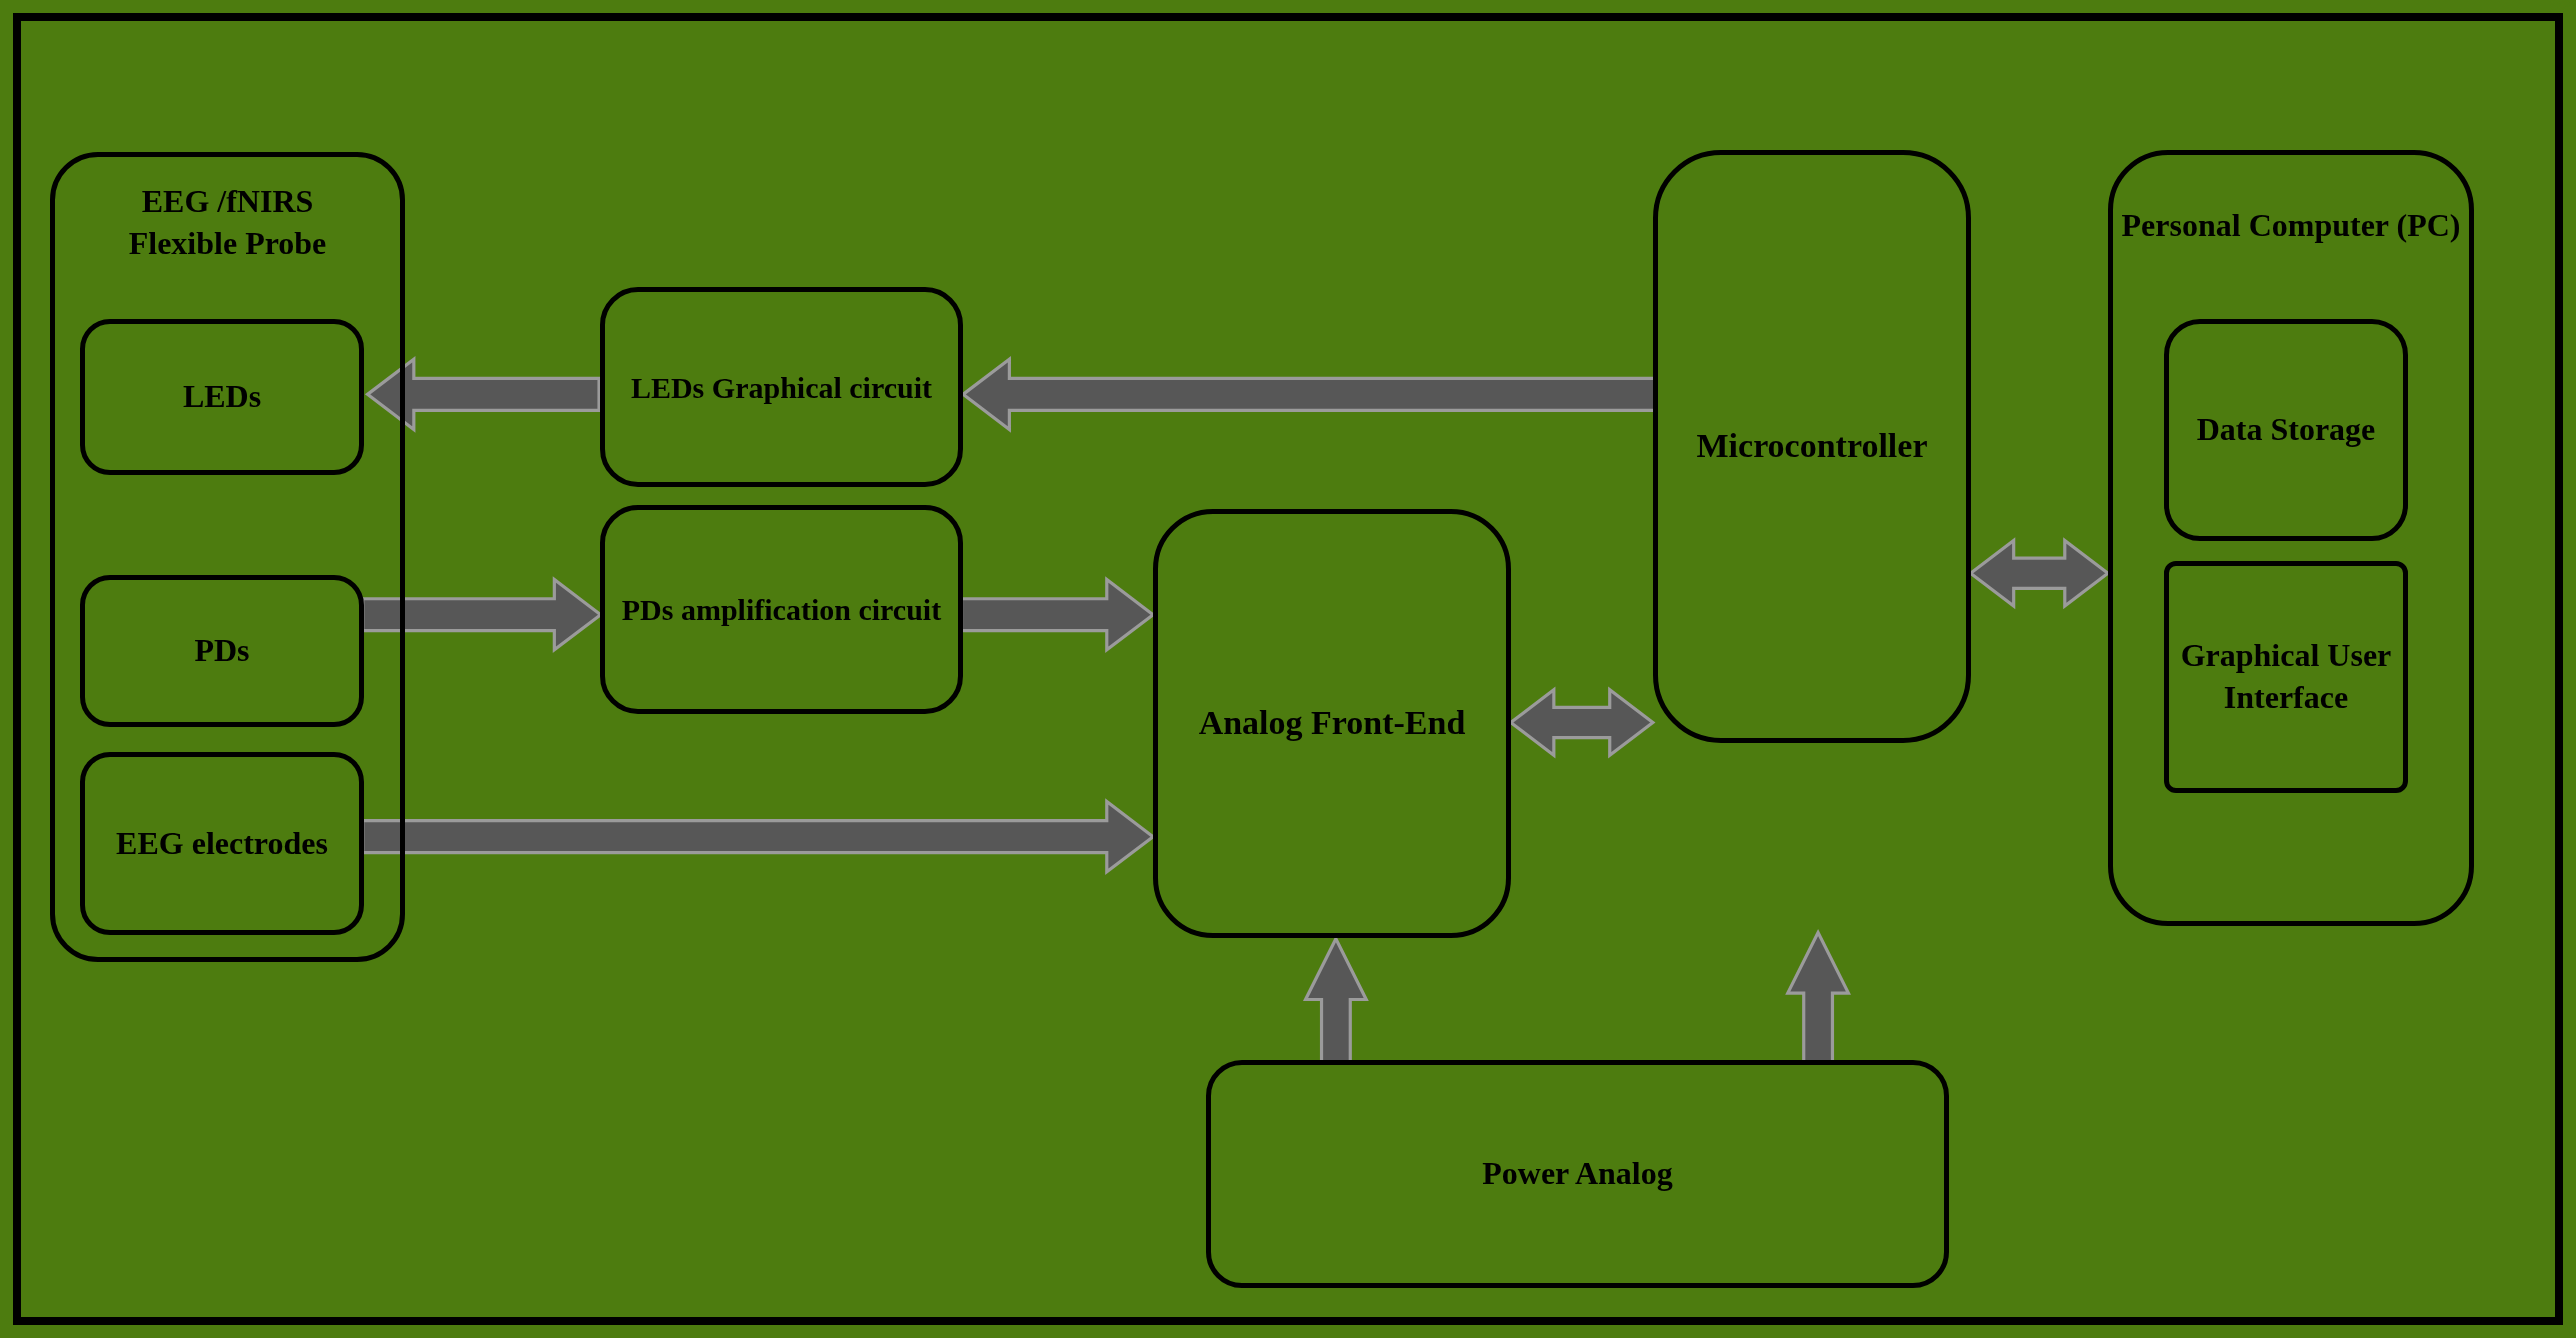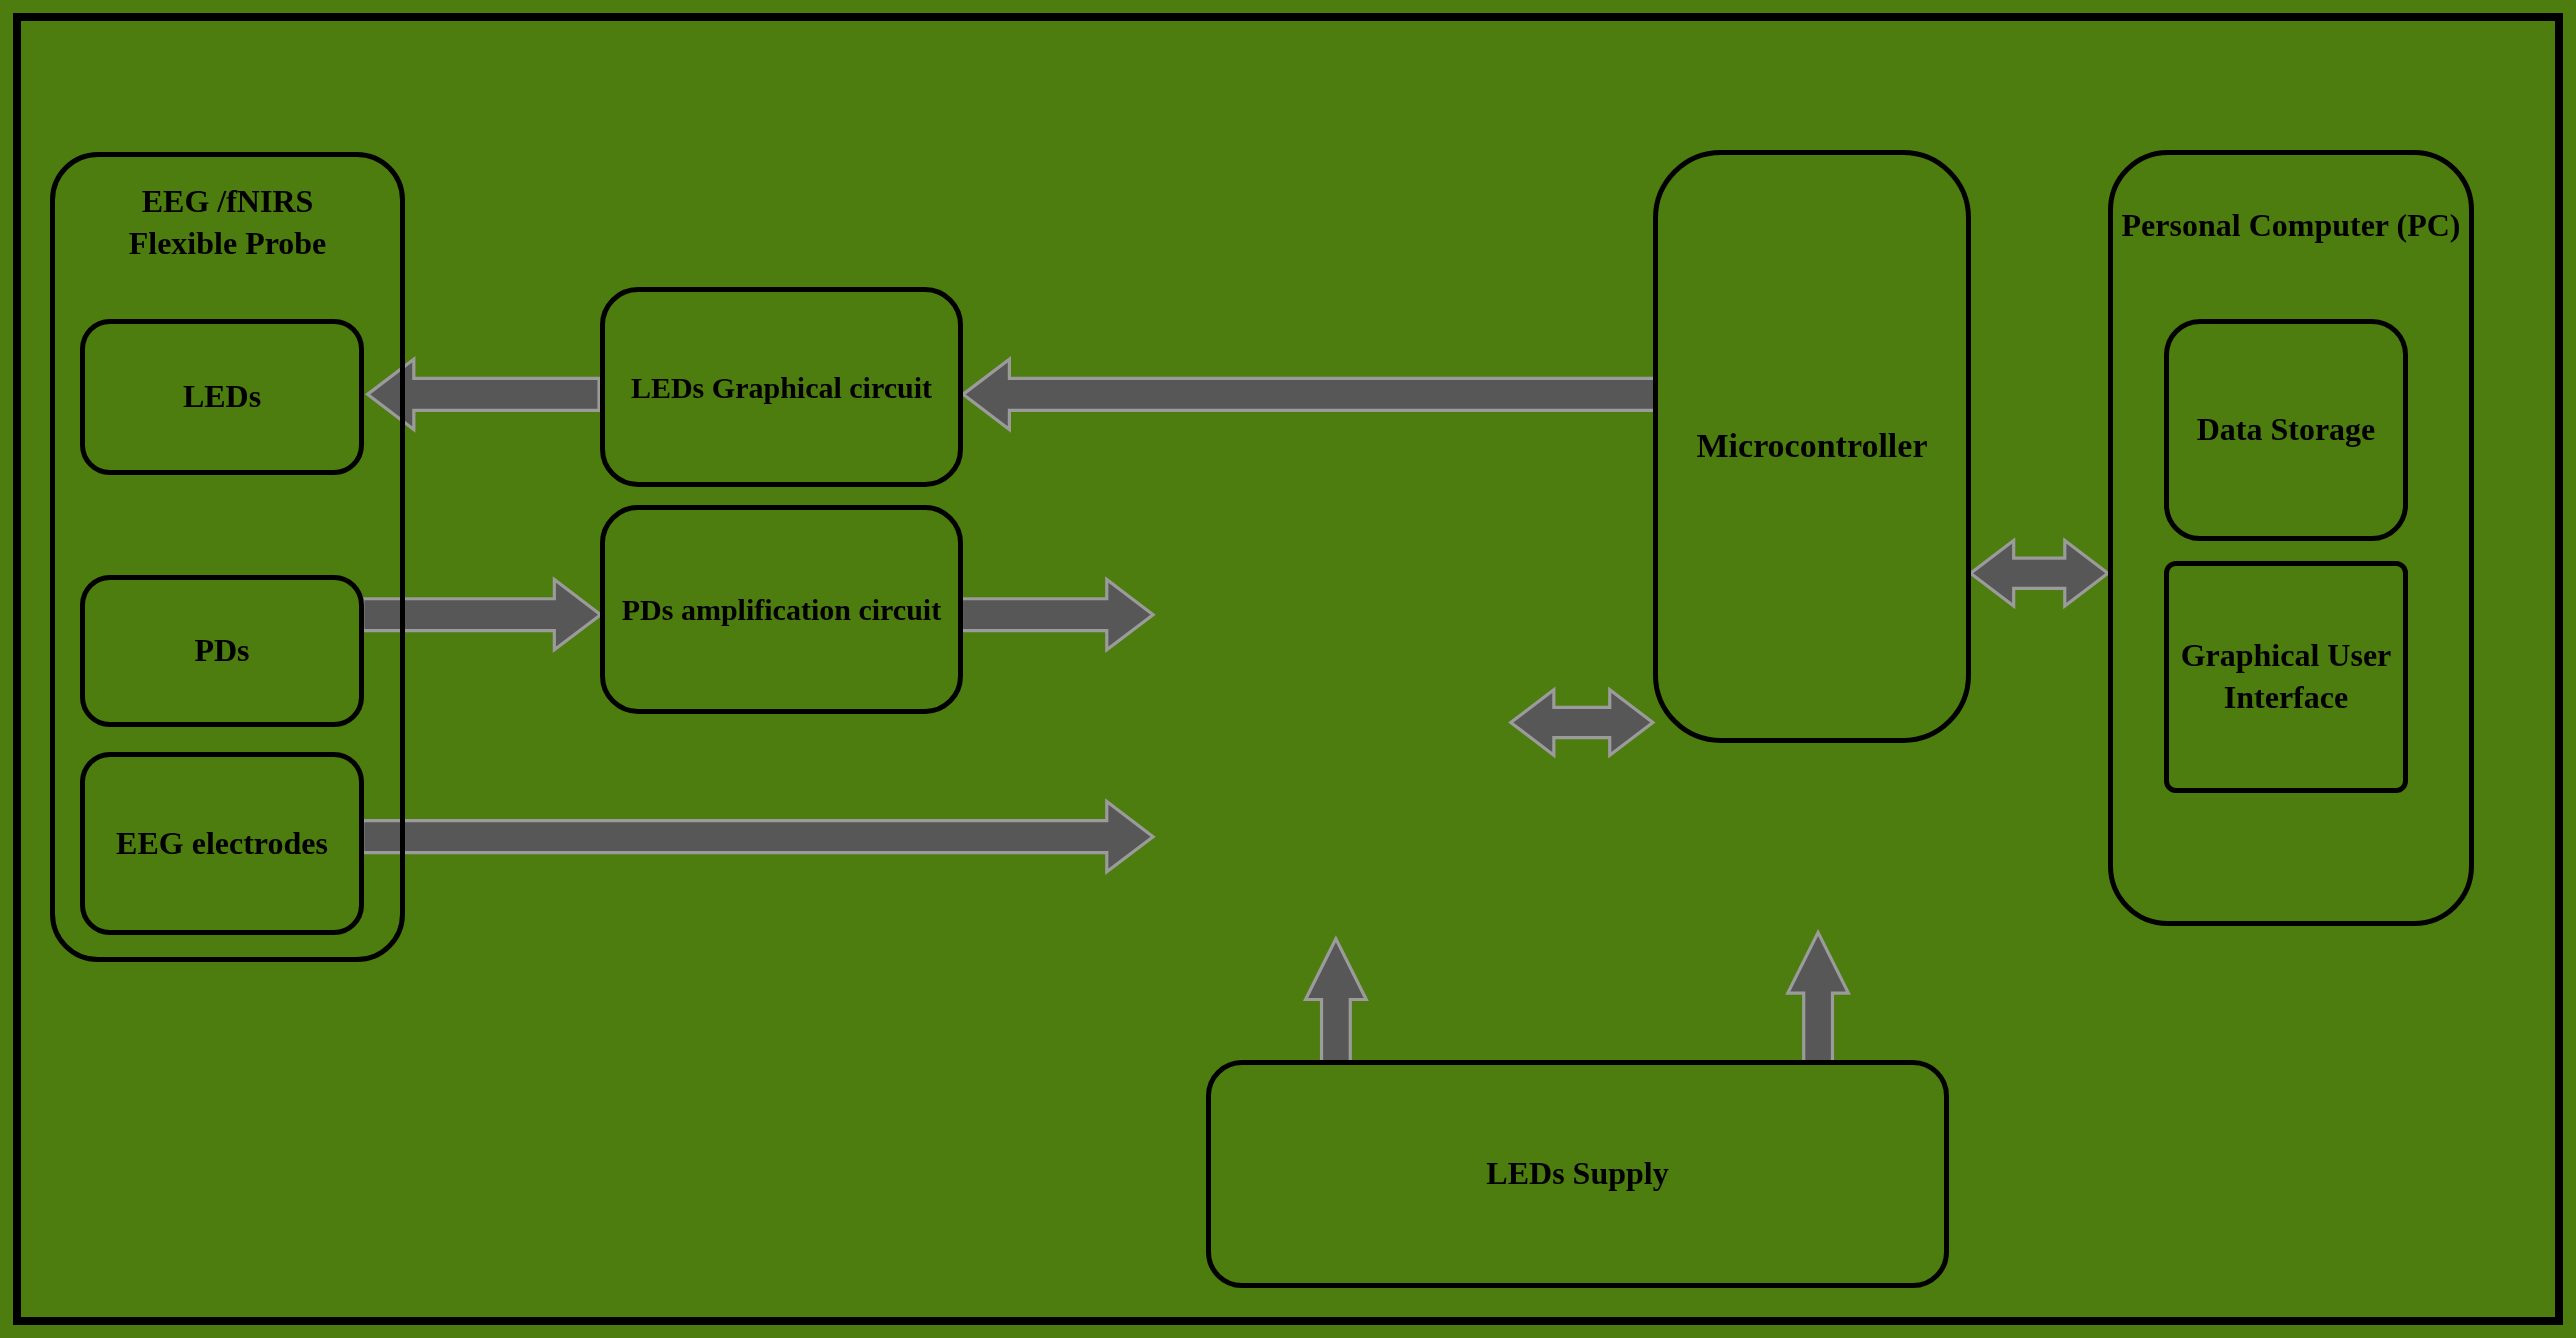--- a/index.html
+++ b/index.html
@@ -72,36 +72,39 @@
   </div>
 
   <div class="box nowrap" style="left:600px;top:287px;width:363px;height:200px;border-radius:38px;font-size:30px;">
     <span class="lbl">LEDs Graphical circuit</span>
   </div>
 
   <div class="box nowrap" style="left:600px;top:505px;width:363px;height:209px;border-radius:38px;font-size:30px;">
     <span class="lbl">PDs amplification circuit</span>
   </div>
 
+  <div class="box" style="left:1153px;top:509px;width:358px;height:429px;border-radius:60px;font-size:34px;">
+    <span class="lbl">Analog Front-End</span>
+  </div>
 
   <div class="box" style="left:1653px;top:150px;width:318px;height:593px;border-radius:68px;font-size:34px;justify-content:center;">
     <span class="lbl">Microcontroller</span>
   </div>
 
   <div class="box group" style="left:2108px;top:150px;width:366px;height:776px;border-radius:60px;padding-top:50px;font-size:32px;">
     <span class="lbl">Personal Computer (PC)</span>
   </div>
 
   <div class="box" style="left:2164px;top:319px;width:244px;height:222px;border-radius:36px;font-size:32px;">
     <span class="lbl">Data Storage</span>
   </div>
 
   <div class="box" style="left:2164px;top:561px;width:244px;height:232px;border-radius:12px;font-size:32px;">
     <span class="lbl">Graphical User
 Interface</span>
   </div>
 
   <div class="box" style="left:1206px;top:1060px;width:743px;height:228px;border-radius:36px;font-size:32px;">
-    <span class="lbl">LEDs Supply</span>
+    <span class="lbl">Power Analog</span>
   </div>
 
 </div>
 
 
 </body></html>

